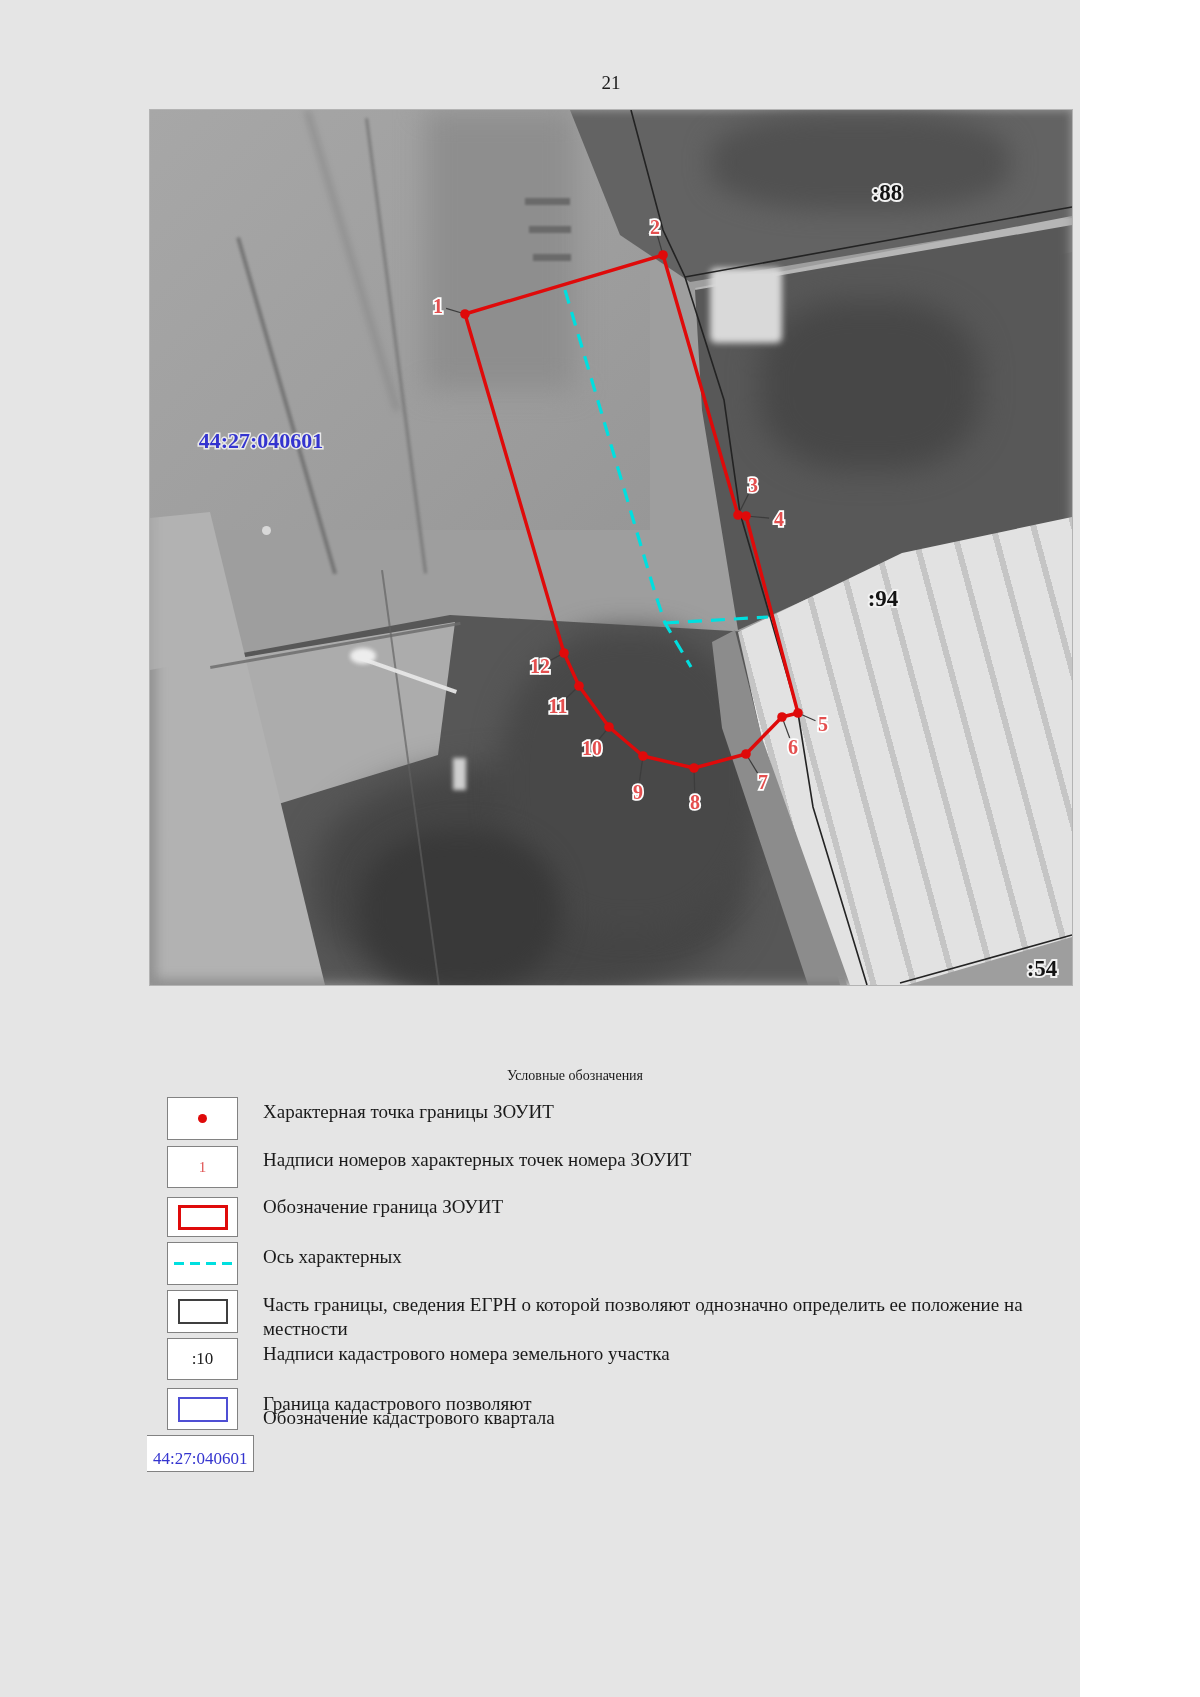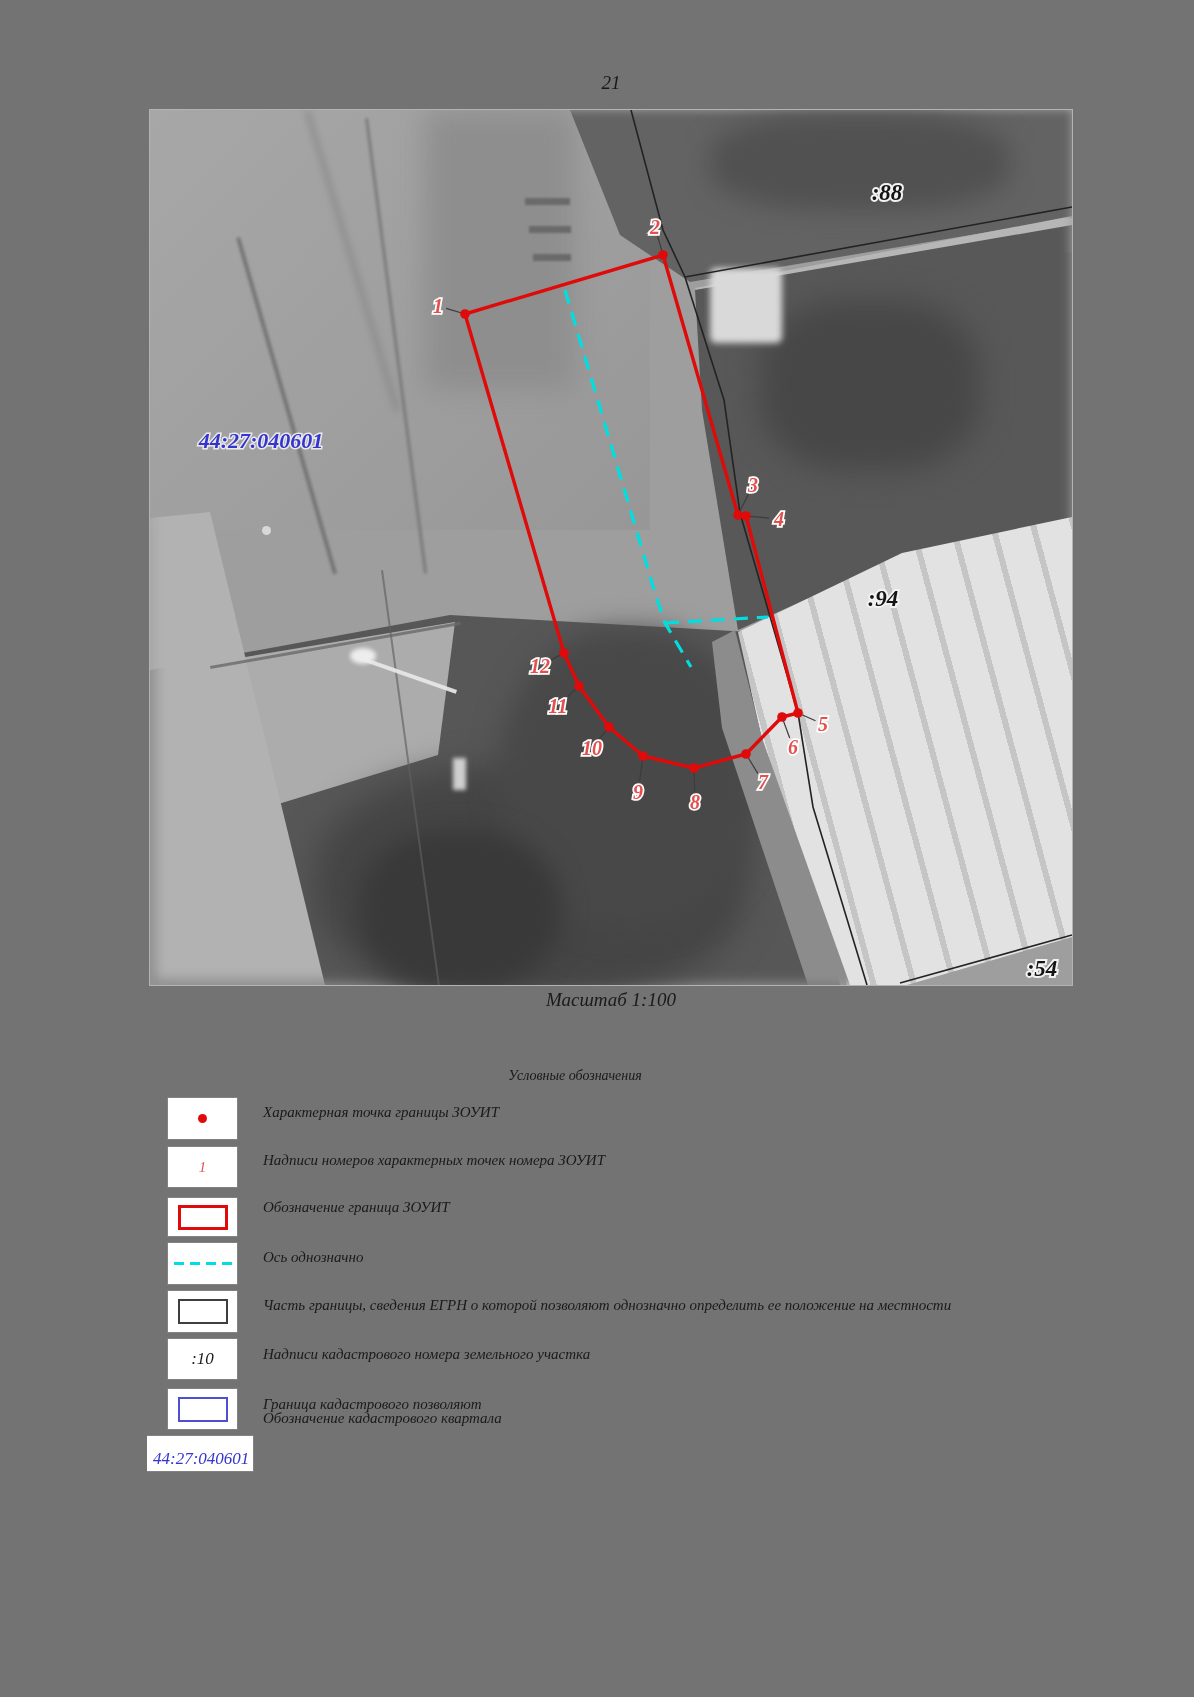--- a/index.html
+++ b/index.html
@@ -1,17 +1,17 @@
 <!DOCTYPE html>
 <html><head>
 <meta charset="utf-8">
 <style>
   html,body{margin:0;padding:0;background:#ffffff;}
-  .page{position:relative;width:1194px;height:1697px;background:#737373;
-        font-family:"Liberation Serif",serif;color:#1a1a1a;overflow:hidden;font-style:italic;}
+  .page{position:relative;width:1080px;height:1697px;background:#e5e5e5;
+        font-family:"Liberation Serif",serif;color:#1a1a1a;overflow:hidden;}
   .page-number{position:absolute;left:150px;top:72px;width:922px;text-align:center;
         font-size:19px;}
   
   .map-area{position:absolute;left:150px;top:110px;width:922px;height:875px;
         background:#9e9e9e;overflow:hidden;outline:1px solid #b3b3b3;}
   .ph{position:absolute;}
   .streak{position:absolute;transform-origin:0 0;}
   .ph-topleft-grad{left:0;top:0;width:500px;height:420px;
         background:linear-gradient(135deg,#a7a7a7 0%,#9e9e9e 60%,#979797 100%);}
   .ph-midcol-dark{left:275px;top:0;width:150px;height:280px;background:#8e8e8e;filter:blur(14px);}
@@ -61,21 +61,21 @@
         fill:#e44f4f;stroke:#ffffff;stroke-width:3.5px;paint-order:stroke;text-anchor:middle;}
   .parcel-label{font-family:"Liberation Serif",serif;font-size:23px;font-weight:700;
         fill:#141414;stroke:#f2f2f2;stroke-width:4px;paint-order:stroke;text-anchor:middle;}
   .quarter-label{font-family:"Liberation Serif",serif;font-size:22px;font-weight:700;
         fill:#3434cf;stroke:#e9e9e9;stroke-width:3px;paint-order:stroke;text-anchor:middle;}
   .scale-label{position:absolute;left:150px;top:989px;width:922px;text-align:center;font-size:19px;}
   
   .legend-title{position:absolute;left:150px;top:1068px;width:850px;text-align:center;font-size:14px;}
   .lg-box{position:absolute;left:167px;width:71px;border:1px solid #828282;background:#fff;
         display:flex;align-items:center;justify-content:center;box-sizing:border-box;}
-  .lg-label{position:absolute;left:263px;width:815px;font-size:15px;line-height:24px;}
+  .lg-label{position:absolute;left:263px;width:815px;font-size:19px;line-height:24px;}
   .sym-dot{width:9px;height:9px;border-radius:50%;background:#df0a0a;}
   .sym-num{font-size:15px;color:#e05555;}
   .sym-red-rect{width:50px;height:25px;border:3px solid #df0a0a;box-sizing:border-box;}
   .sym-cyan-dash{width:58px;height:3.5px;
         background:repeating-linear-gradient(90deg,#00dfdf 0 10px,transparent 10px 16px);}
   .sym-black-rect{width:50px;height:25px;border:2px solid #3f3f3f;box-sizing:border-box;}
   .sym-parcel-num{font-size:17px;color:#1c1c1c;}
   .sym-blue-rect{width:50px;height:25px;border:2px solid #4f4fd4;box-sizing:border-box;}
   .lg-box-last{position:absolute;left:147px;top:1435px;width:107px;height:37px;background:#fff;
         border-top:1px solid #828282;border-right:1px solid #828282;border-bottom:1px solid #828282;
@@ -163,21 +163,20 @@
         <text x="442" y="645" class="num-label">10</text>
         <text x="408" y="603" class="num-label">11</text>
         <text x="390" y="563" class="num-label">12</text>
         <text x="737" y="90" class="parcel-label">:88</text>
         <text x="733" y="496" class="parcel-label">:94</text>
         <text x="892" y="866" class="parcel-label">:54</text>
         <text x="111" y="338" class="quarter-label">44:27:040601</text>
       </svg>
   </div>
 
-  <div class="scale-label">Масштаб 1:100</div>
 
   <div>
     <div class="legend-title">Условные обозначения</div>
 
     <div class="lg-box" style="top:1097px;height:43px;">
       <div class="sym-dot"></div>
     </div>
     <div class="lg-label" style="top:1100px;">Характерная точка границы ЗОУИТ</div>
 
     <div class="lg-box" style="top:1146px;height:42px;">
@@ -186,21 +185,21 @@
     <div class="lg-label" style="top:1148px;">Надписи номеров характерных точек номера ЗОУИТ</div>
 
     <div class="lg-box" style="top:1197px;height:40px;">
       <div class="sym-red-rect"></div>
     </div>
     <div class="lg-label" style="top:1195px;">Обозначение граница ЗОУИТ</div>
 
     <div class="lg-box" style="top:1242px;height:43px;">
       <div class="sym-cyan-dash"></div>
     </div>
-    <div class="lg-label" style="top:1245px;">Ось однозначно</div>
+    <div class="lg-label" style="top:1245px;">Ось характерных</div>
 
     <div class="lg-box" style="top:1290px;height:43px;">
       <div class="sym-black-rect"></div>
     </div>
     <div class="lg-label" style="top:1293px;">Часть границы,  сведения  ЕГРН о которой позволяют однозначно определить ее положение на местности</div>
 
     <div class="lg-box" style="top:1338px;height:42px;">
       <div class="sym-parcel-num">:10</div>
     </div>
     <div class="lg-label" style="top:1342px;">Надписи кадастрового номера земельного участка</div>

